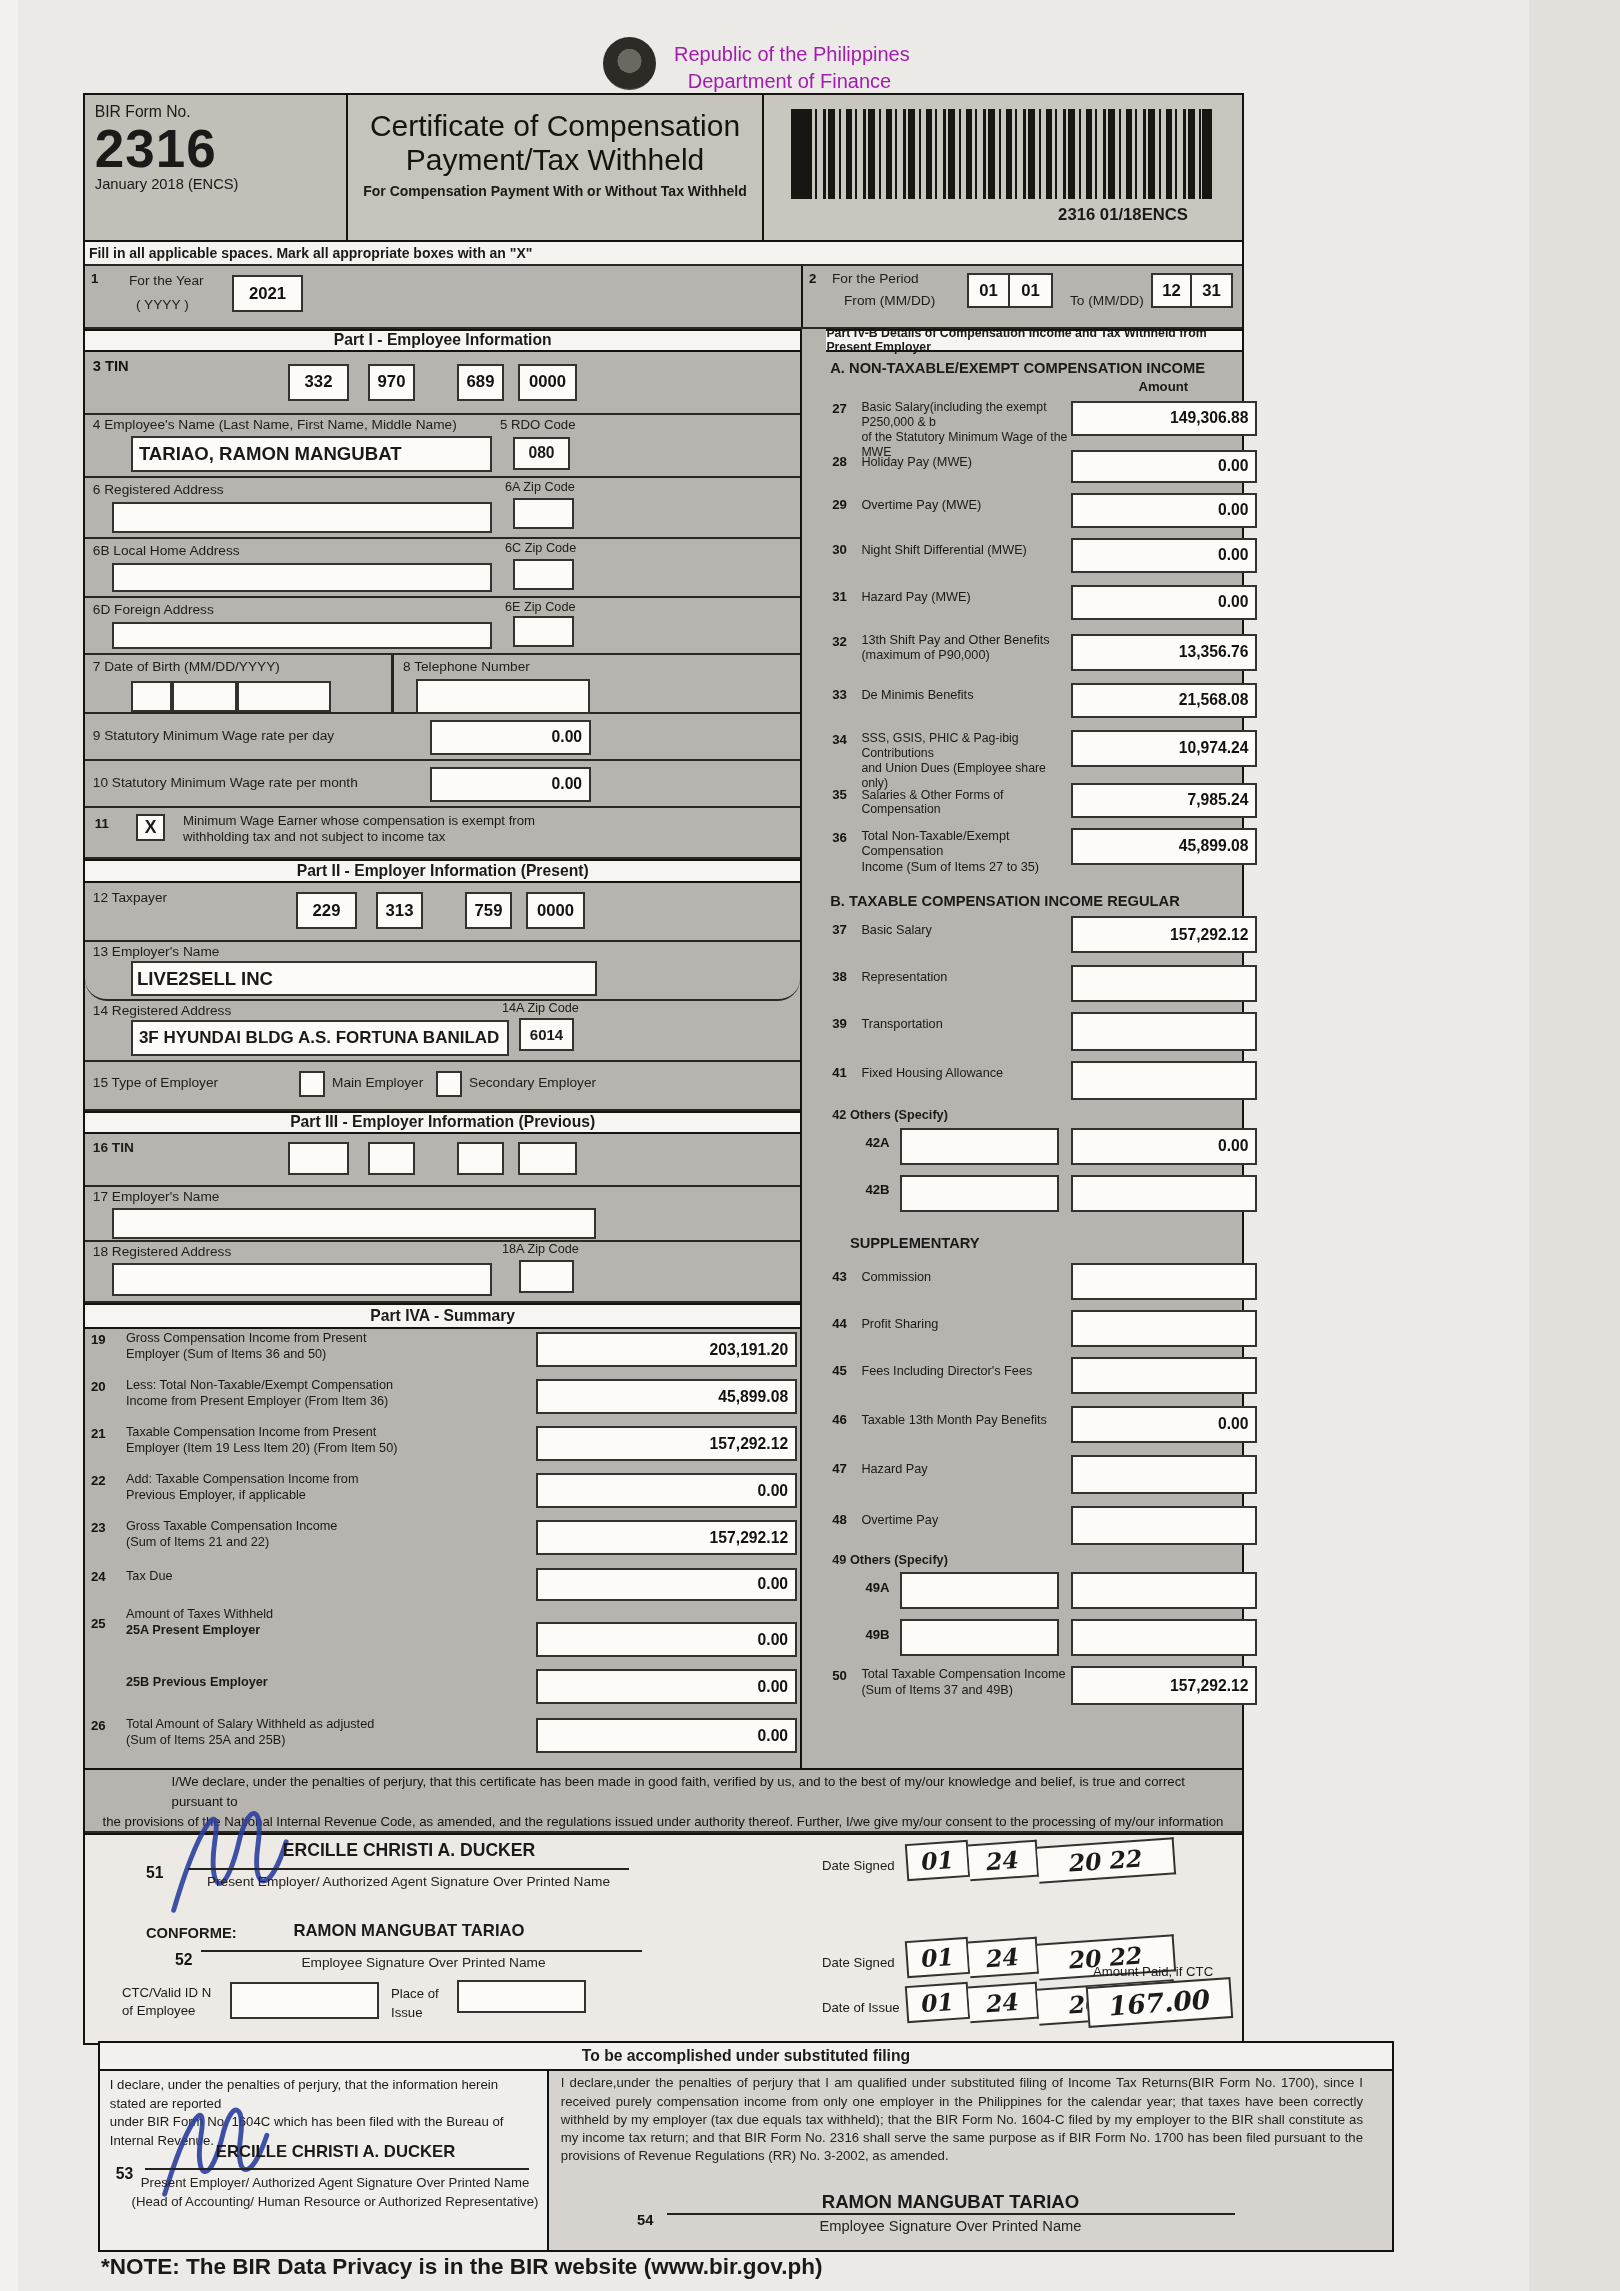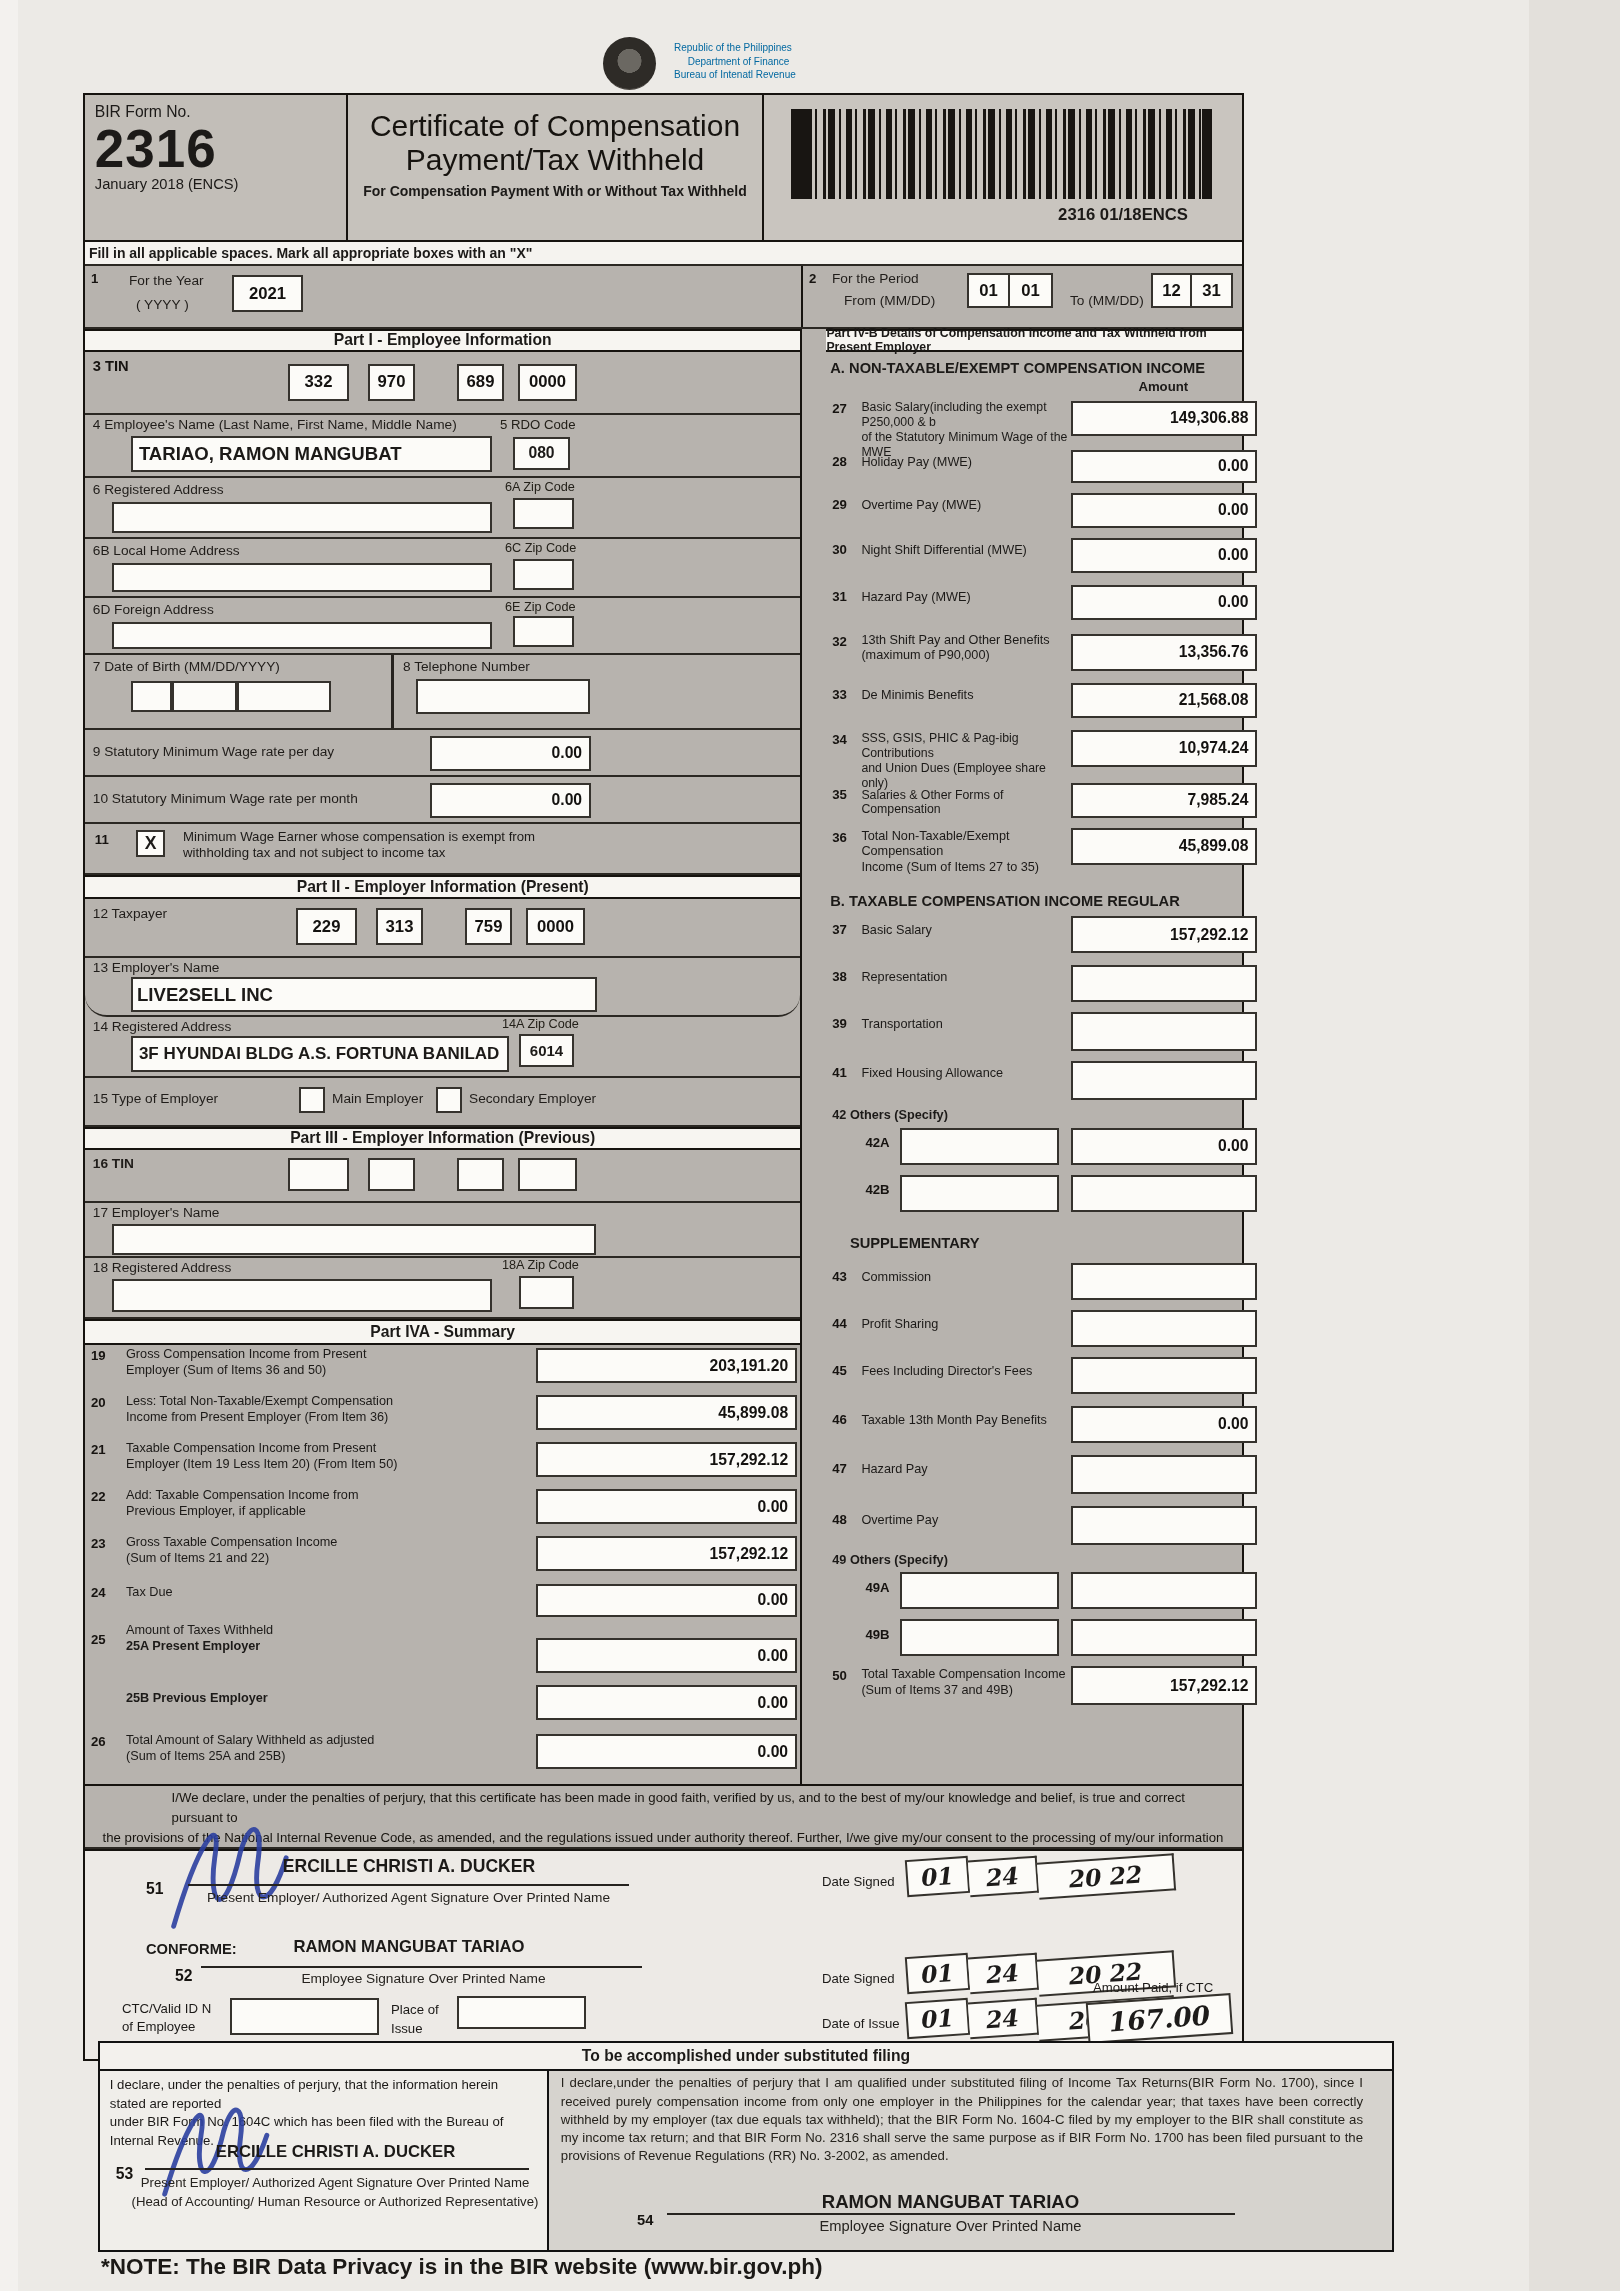--- a/index.html
+++ b/index.html
@@ -34,21 +34,21 @@
     border-left:15.7px solid #181512;border-right:10.8px solid #181512;box-sizing:border-box;
   }
   .decltxt{font-size:13.2px;line-height:1.5;color:#17140f;}
   .subfil{position:absolute;left:98px;top:2041px;width:1296px;height:211px;border:2.9px solid #111;background:#cfccc7;box-sizing:border-box;}
   svg.sig{position:absolute;pointer-events:none;}
 </style>
 </head>
 <body>
 
 <div class="abs" style="left:603px;top:37px;width:53px;height:53px;border-radius:50%;background:radial-gradient(circle at 50% 45%, #6b6862 0 30%, #2e2b27 31% 70%, #494540 71%);"></div>
-<div class="abs" style="left:674px;top:41px;width:294px;font-size:10px;line-height:1.35;color:#0369a1;">
+<div class="abs" style="left:674px;top:41px;width:294px;font-size:20px;line-height:1.35;color:#a21caf;">
   <div>Republic of the Philippines</div>
   <div style="padding-left:13.7px;">Department of Finance</div>
   <div>Bureau of Intenatl Revenue</div>
 </div>
 
 <div class="form">
 
   <div class="frow" style="height:147px;border-bottom:2.9px solid #16130f;display:flex;">
     <div style="width:263px;border-right:2.9px solid #16130f;box-sizing:border-box;background:#c2beb8;padding:7.8px 9.8px;">
       <div style="font-size:15.7px;">BIR Form No.</div>
@@ -124,21 +124,21 @@
         <div class="box abs" style="left:428px;top:19.6px;width:61px;height:31px;"></div>
       </div>
 
       <div class="frow" style="height:57px;">
         <span class="lbl abs" style="left:7.8px;top:3.9px;">6D Foreign Address</span>
         <span class="sm abs" style="left:420px;top:2px;">6E Zip Code</span>
         <div class="box abs" style="left:27.4px;top:23.5px;width:380px;height:27.4px;"></div>
         <div class="box abs" style="left:428px;top:17.6px;width:61px;height:31px;"></div>
       </div>
 
-      <div class="frow" style="height:75px;">
+      <div class="frow" style="height:59px;">
         <span class="lbl abs" style="left:7.8px;top:3.9px;">7  Date of Birth (MM/DD/YYYY)</span>
         <div class="box abs" style="left:46px;top:25.5px;width:41px;height:31px;"></div>
         <div class="box abs" style="left:87px;top:25.5px;width:65px;height:31px;"></div>
         <div class="box abs" style="left:152px;top:25.5px;width:94px;height:31px;"></div>
         <div class="abs" style="left:306px;top:0;width:2.9px;height:100%;background:#26231f;"></div>
         <span class="lbl abs" style="left:318px;top:3.9px;">8  Telephone Number</span>
         <div class="box abs" style="left:331px;top:23.5px;width:174px;height:35px;"></div>
       </div>
 
       <div class="frow" style="height:47px;">

